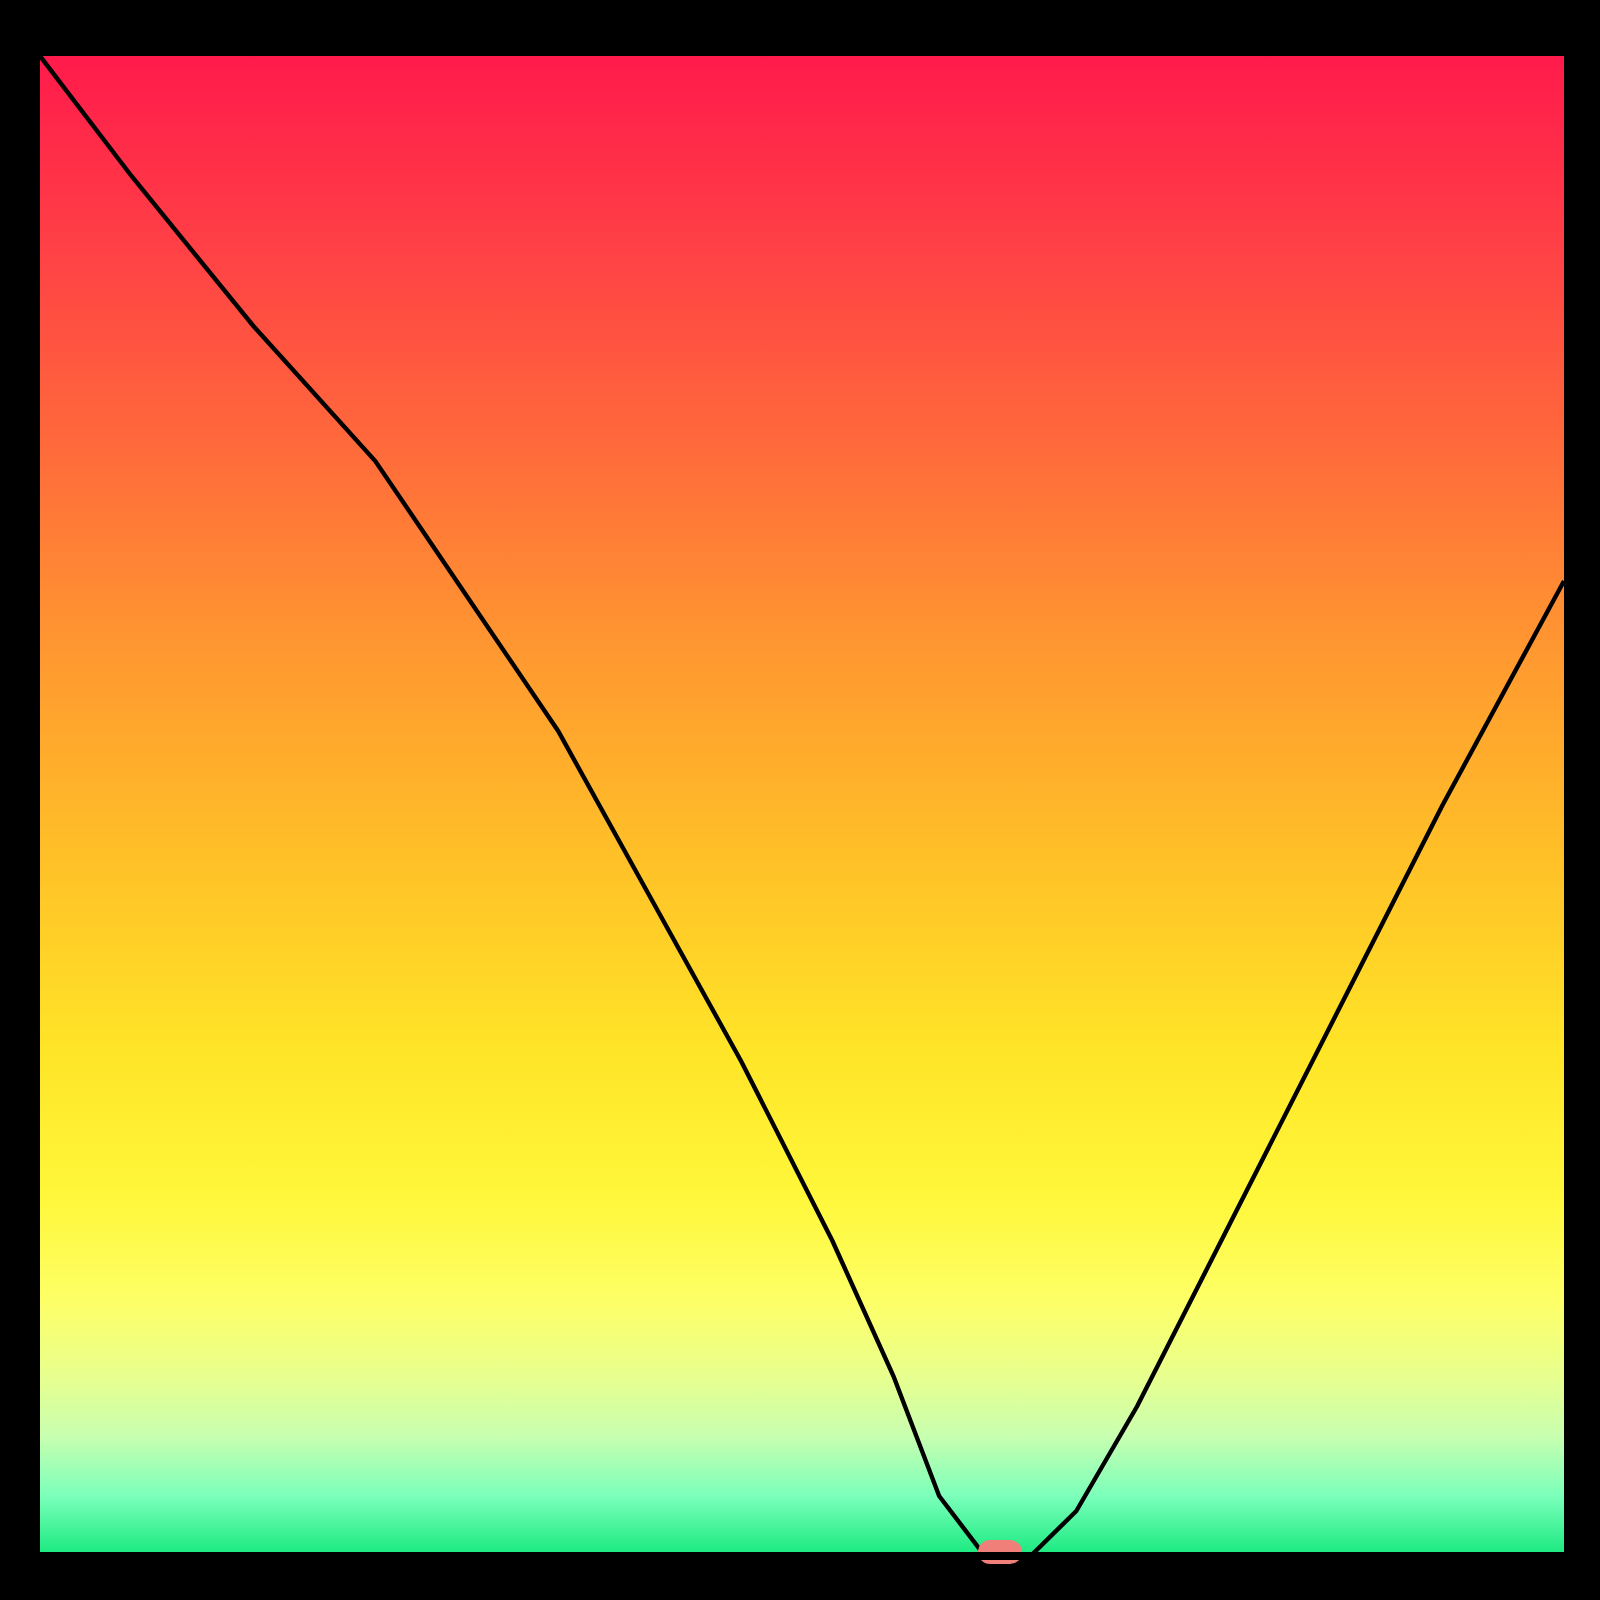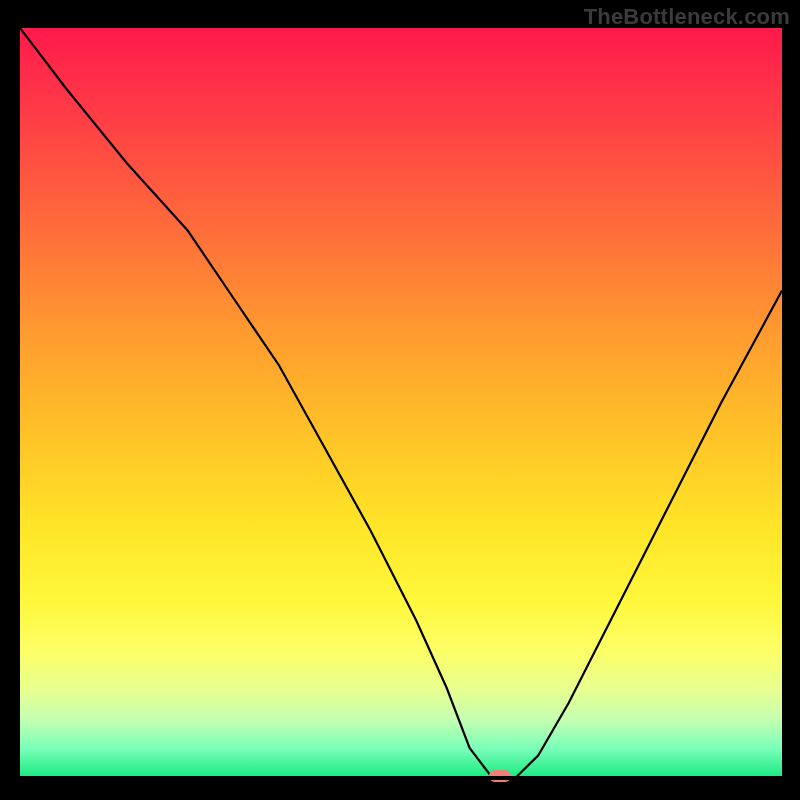--- a/index.html
+++ b/index.html
@@ -78,21 +78,20 @@
     height: 12px;
     border-radius: 6px;
     background: #ef7f78;
   }
 </style>
 </head>
 <body>
 
 <div class="frame">
 
-  <div class="watermark">TheBottleneck.com</div>
 
   <div class="plot-area">
     <svg class="curve-svg" viewBox="0 0 100 100" preserveAspectRatio="none">
       <path id="curve-path" d="M0.00 0.00 L6.00 8.00 L14.00 18.00 L22.00 27.00 L28.00 36.00 L34.00 45.00 L40.00 56.00 L46.00 67.00 L52.00 79.00 L56.00 88.00 L59.00 96.00 L62.00 100.00 L65.00 100.00 L68.00 97.00 L72.00 90.00 L78.00 78.00 L85.00 64.00 L92.00 50.00 L100.00 35.00" fill="none" stroke="#000000" stroke-width="2.2" vector-effect="non-scaling-stroke"></path>
     </svg>
     <div id="min-marker" class="marker" style="left: calc(63% - 11px); top: calc(100% - 8px); background: rgb(239, 127, 120);"></div>
   </div>
 
   <div class="axis-left"></div>
   <div class="axis-bottom"></div>

